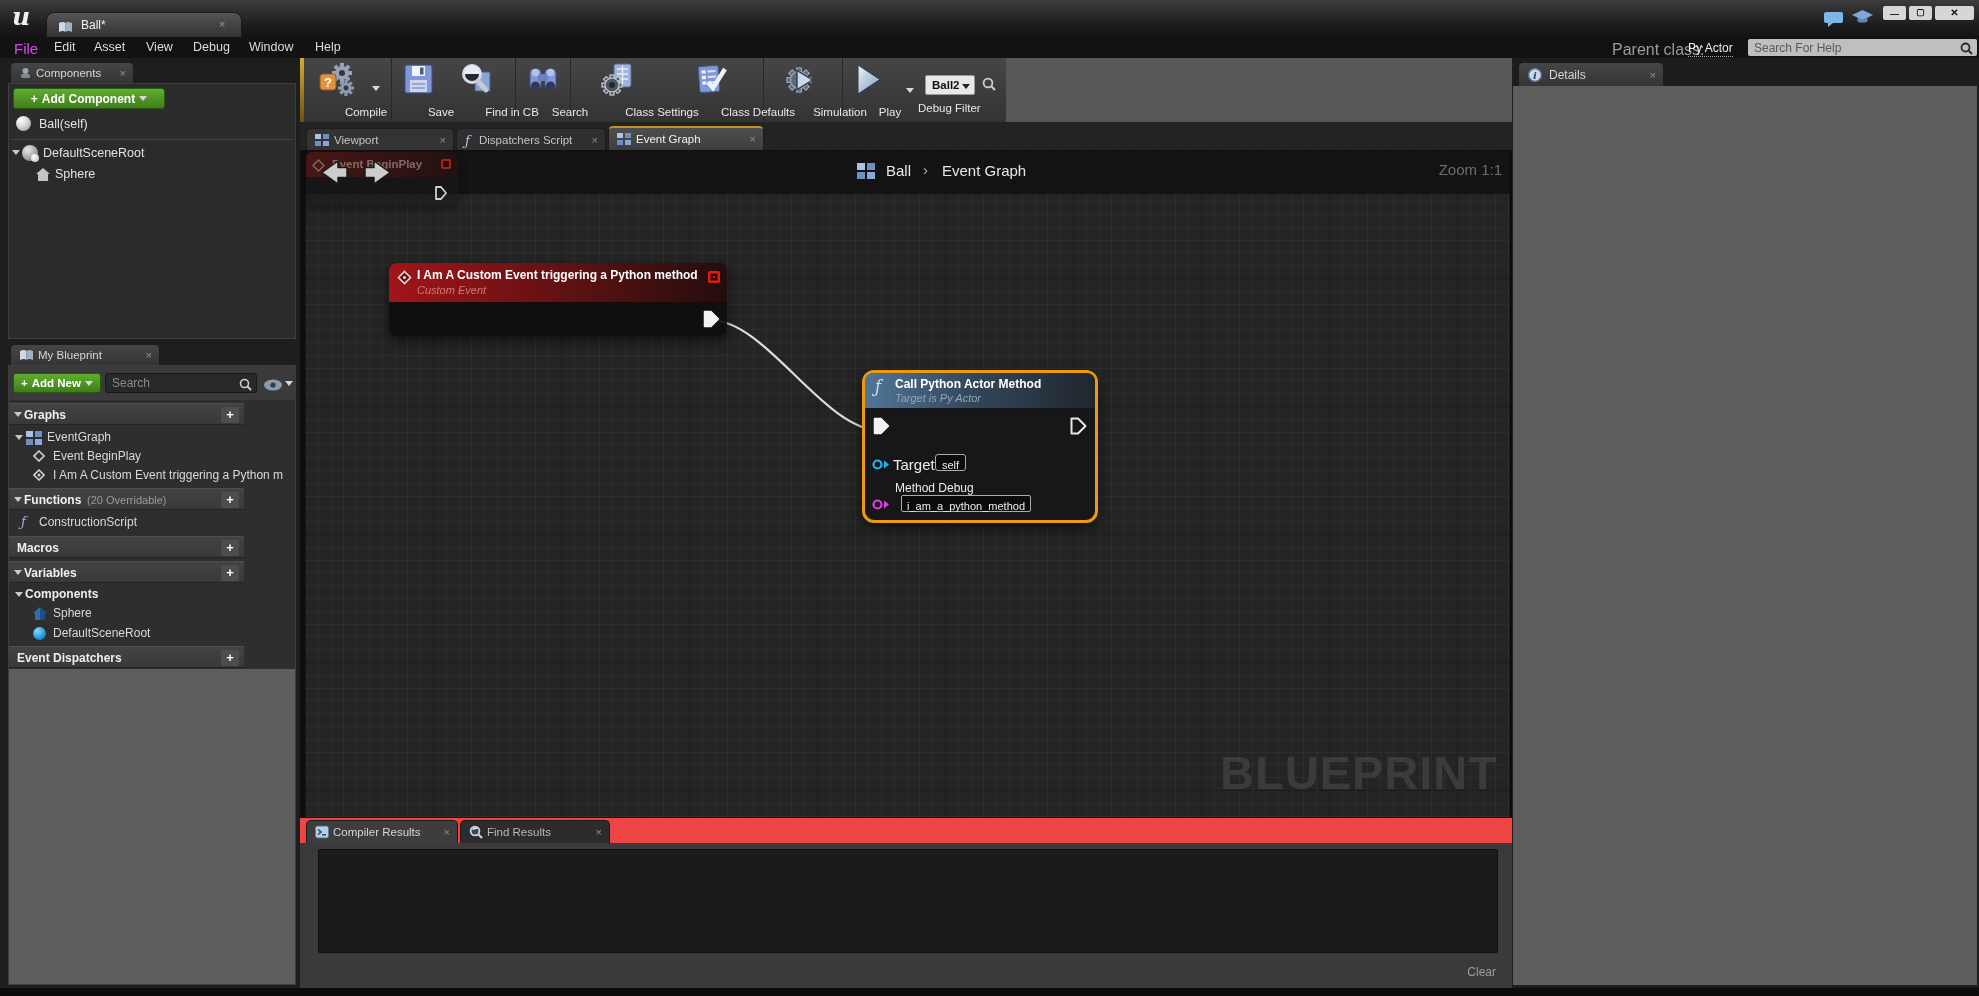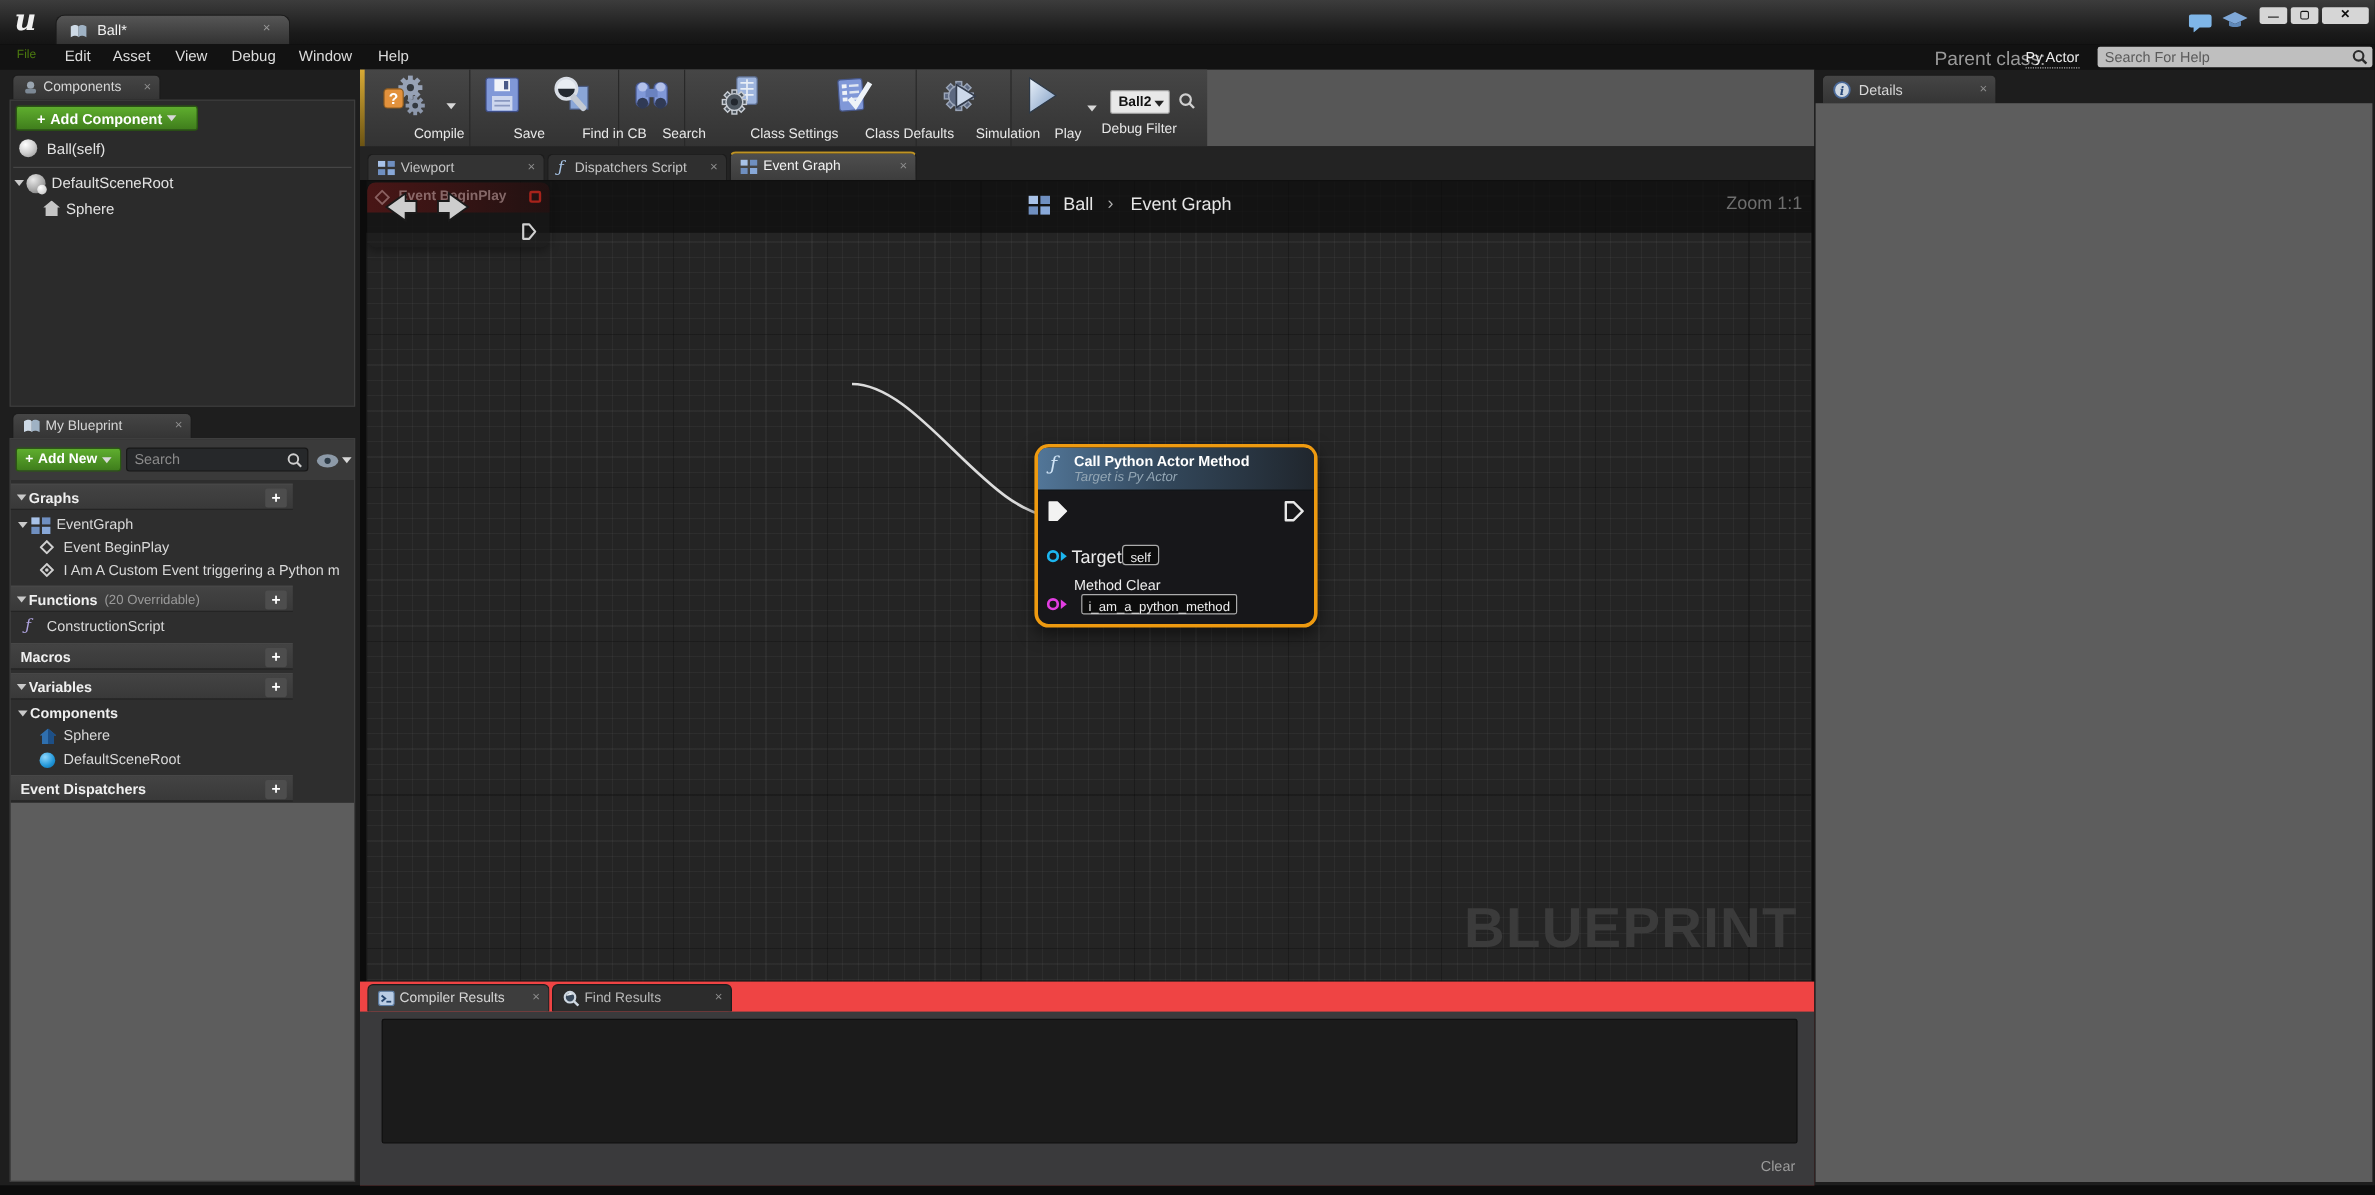--- a/index.html
+++ b/index.html
@@ -46,21 +46,21 @@
   <span class="abs" style="left:1852px;top:10px"><svg width="21" height="15">
         <path d="M10.5 0 L21 5 L10.5 10 L0 5 Z" fill="#7fa8d8"></path>
         <path d="M5.5 7.5 v3.5 c0 2 10 2 10 0 v-3.5 l-5 2.4 z" fill="#5f88b8"></path>
       </svg></span>
   <div class="abs" style="left:1883px;top:6px;width:23px;height:14px;background:#d6d6d6;border-radius:2px;text-align:center;font-size:9px;font-weight:bold;color:#111;line-height:16px">—</div>
   <div class="abs" style="left:1909px;top:6px;width:23px;height:14px;background:#d6d6d6;border-radius:2px;text-align:center;font-size:9px;font-weight:bold;color:#111;line-height:13px">▢</div>
   <div class="abs" style="left:1935px;top:6px;width:39px;height:14px;background:#d6d6d6;border-radius:2px;text-align:center;font-size:10px;font-weight:bold;color:#111;line-height:14px">✕</div>
 </div>
 
 <div class="abs" style="left:0;top:37px;width:1979px;height:21px;background:#121212">
-  <span class="abs lbl" style="left:14px;top:3px;font-size:10px;color:#4d7c0f">File</span>
+  <span class="abs lbl" style="left:14px;top:3px;font-size:15px;color:#d946ef">File</span>
   <span class="abs lbl" style="left:54px;top:3px;font-size:12.5px;color:#dcdcdc">Edit</span>
   <span class="abs lbl" style="left:94px;top:3px;font-size:12.5px;color:#dcdcdc">Asset</span>
   <span class="abs lbl" style="left:146px;top:3px;font-size:12.5px;color:#dcdcdc">View</span>
   <span class="abs lbl" style="left:193px;top:3px;font-size:12.5px;color:#dcdcdc">Debug</span>
   <span class="abs lbl" style="left:249px;top:3px;font-size:12.5px;color:#dcdcdc">Window</span>
   <span class="abs lbl" style="left:315px;top:3px;font-size:12.5px;color:#dcdcdc">Help</span>
   <span class="abs lbl" style="left:1612px;top:4px;font-size:16px;color:#9a9a9a">Parent class:</span>
   <span class="abs lbl" style="left:1688px;top:4px;font-size:12px;color:#ececec;border-bottom:1px dotted #aaa;padding-bottom:1px">Py Actor</span>
   <div class="abs" style="left:1748px;top:2px;width:229px;height:17px;background:#bfbfbf;border-radius:2px">
     <input style="position: absolute; left: 6px; top: 0px; width: 195px; height: 17px; font-size: 12px; color: rgb(90, 90, 90);" placeholder="Search For Help">
@@ -408,41 +408,54 @@
         <g stroke="#1a1a1a" stroke-width="1.5" fill="#cdcdcd">
           <path d="M23 3 L7 14.5 L23 26 V19.5 H32 V9.5 H23 Z"></path>
           <path d="M59 3 L75 14.5 L59 26 V19.5 H50 V9.5 H59 Z"></path>
         </g>
       </svg></span>
 
   <svg class="abs" style="left:0;top:0" width="1205" height="668">
     <path d="M 405 170 C 462 170 518 281 577 281" fill="none" stroke="#dcdcdc" stroke-width="2.2"></path>
   </svg>
 
+  <div class="abs" style="left:84px;top:113px;width:338px;height:73px;border-radius:8px;background:rgba(14,14,14,.92);box-shadow:0 5px 12px rgba(0,0,0,.55)">
+    <div class="abs" style="left:0;top:0;width:100%;height:40px;border-radius:8px 8px 0 0;background:linear-gradient(90deg,#a21519,#5c1112 55%,#230d0d);border-bottom:1px solid #1a0808"></div>
+    <span class="abs" style="left:8px;top:7px"><svg width="15" height="15">
+          <path d="M7.5 1.5 L13.5 7.5 L7.5 13.5 L1.5 7.5 Z" fill="rgba(0,0,0,.35)" stroke="#eed6d6" stroke-width="1.6"></path>
+          <circle cx="7.5" cy="7.5" r="1.6" fill="#eed6d6"></circle>
+        </svg></span>
+    <span class="abs lbl ntitle" style="left:28px;top:5px">I Am A Custom Event triggering a Python method</span>
+    <span class="abs lbl nsub" style="left:28px;top:21px;color:#d27a6e">Custom Event</span>
+    <span class="abs" style="right:7px;top:8px;width:12px;height:12px;background:#e01b12;border-radius:2px;box-shadow:inset 0 0 0 2.5px #e01b12,inset 0 0 0 5px #300404"></span>
+    <span class="abs" style="right:7px;top:47px"><svg width="17" height="18">
+          <path d="M1.5 1.5 H8 L15.5 9 L8 16.5 H1.5 Z" fill="#f2f2f2" stroke="#f2f2f2" stroke-width="1.5" stroke-linejoin="round"></path>
+        </svg></span>
+  </div>
 
   <div class="abs" style="left:557px;top:220px;width:236px;height:153px;border:3px solid #ee9a10;border-radius:12px;background:#17171a;box-shadow:0 5px 14px rgba(0,0,0,.55)">
     <div class="abs" style="left:0;top:0;width:100%;height:36px;border-radius:8px 8px 0 0;background:linear-gradient(90deg,#527698 0%,#33485c 45%,#20262d 100%);border-bottom:1px solid #101418"></div>
     <span class="abs" style="left:10px;top:4px;font-family:'DejaVu Serif',serif;font-style:italic;font-size:16px;color:#cfe3f5">ƒ</span>
     <span class="abs lbl ntitle" style="left:30px;top:4px">Call Python Actor Method</span>
     <span class="abs lbl nsub" style="left:30px;top:19px;color:#93a6b4">Target is Py Actor</span>
     <span class="abs" style="left:8px;top:44px"><svg width="17" height="18">
           <path d="M1.5 1.5 H8 L15.5 9 L8 16.5 H1.5 Z" fill="#f2f2f2" stroke="#f2f2f2" stroke-width="1.5" stroke-linejoin="round"></path>
         </svg></span>
     <span class="abs" style="right:8px;top:44px"><svg width="17" height="18">
           <path d="M1.5 1.5 H8 L15.5 9 L8 16.5 H1.5 Z" fill="none" stroke="#e8e8e8" stroke-width="2" stroke-linejoin="round"></path>
         </svg></span>
     <span class="abs" style="left:7px;top:84px"><svg width="19" height="13">
           <circle cx="5.5" cy="6.5" r="4" fill="none" stroke="#1cb6f0" stroke-width="2.2"></circle>
           <path d="M12 2.5 L17 6.5 L12 10.5 Z" fill="#1cb6f0"></path>
         </svg></span>
     <span class="abs lbl" style="left:28px;top:83px;font-size:15px;color:#ececec">Target</span>
     <div class="abs" style="left:70px;top:81px;height:17px;border:1px solid #ababab;border-radius:3px;background:#0d0d0d;padding:0 6px">
       <span class="lbl" style="font-size:11px;color:#ececec;line-height:16px">self</span>
     </div>
-    <span class="abs lbl" style="left:30px;top:108px;font-size:12px;color:#ececec">Method Clear</span>
+    <span class="abs lbl" style="left:30px;top:108px;font-size:12px;color:#ececec">Method Debug</span>
     <span class="abs" style="left:7px;top:124px"><svg width="19" height="13">
           <circle cx="5.5" cy="6.5" r="4" fill="none" stroke="#e23ee2" stroke-width="2.2"></circle>
           <path d="M12 2.5 L17 6.5 L12 10.5 Z" fill="#e23ee2"></path>
         </svg></span>
     <div class="abs" style="left:36px;top:122px;height:17px;border:1px solid #ababab;border-radius:2px;background:#0c0c0c;padding:0 5px">
       <span class="lbl" style="font-size:11px;color:#ececec;line-height:16px">i_am_a_python_method</span>
     </div>
   </div>
 
   <div class="abs lbl" style="right:12px;bottom:18px;font-size:47px;font-weight:bold;letter-spacing:1px;color:#3b3b3b">BLUEPRINT</div>

